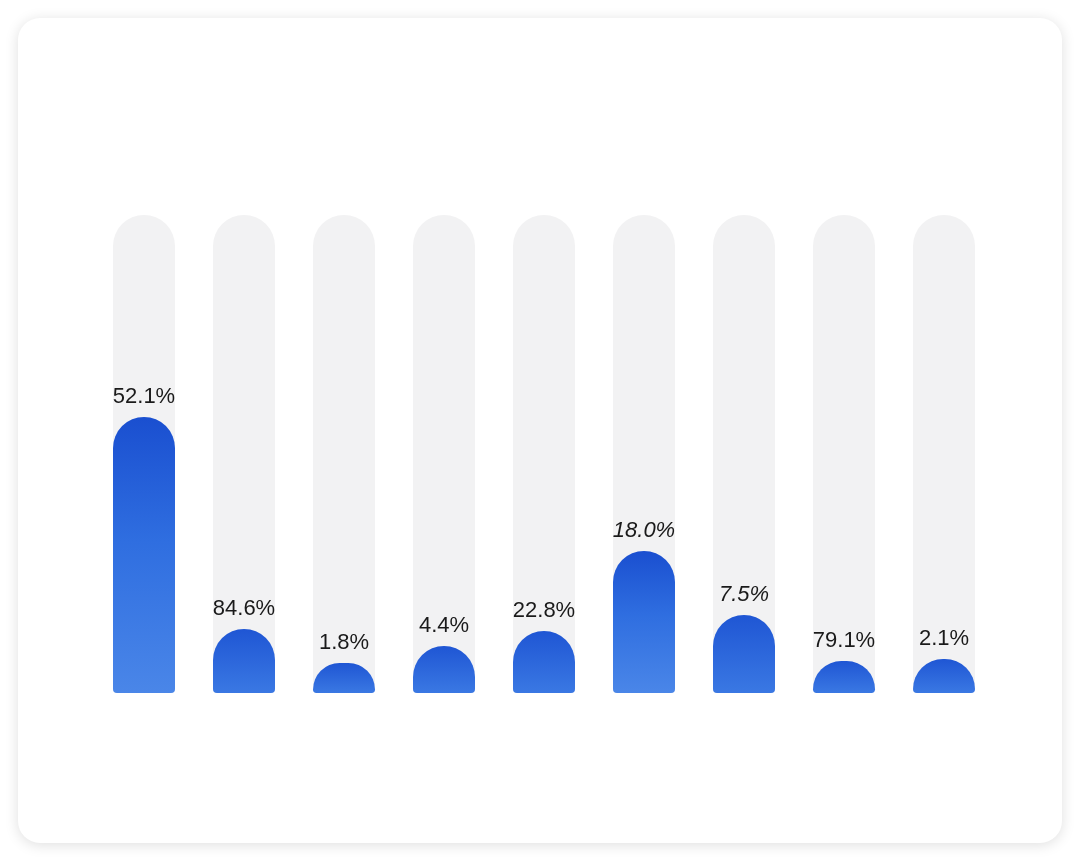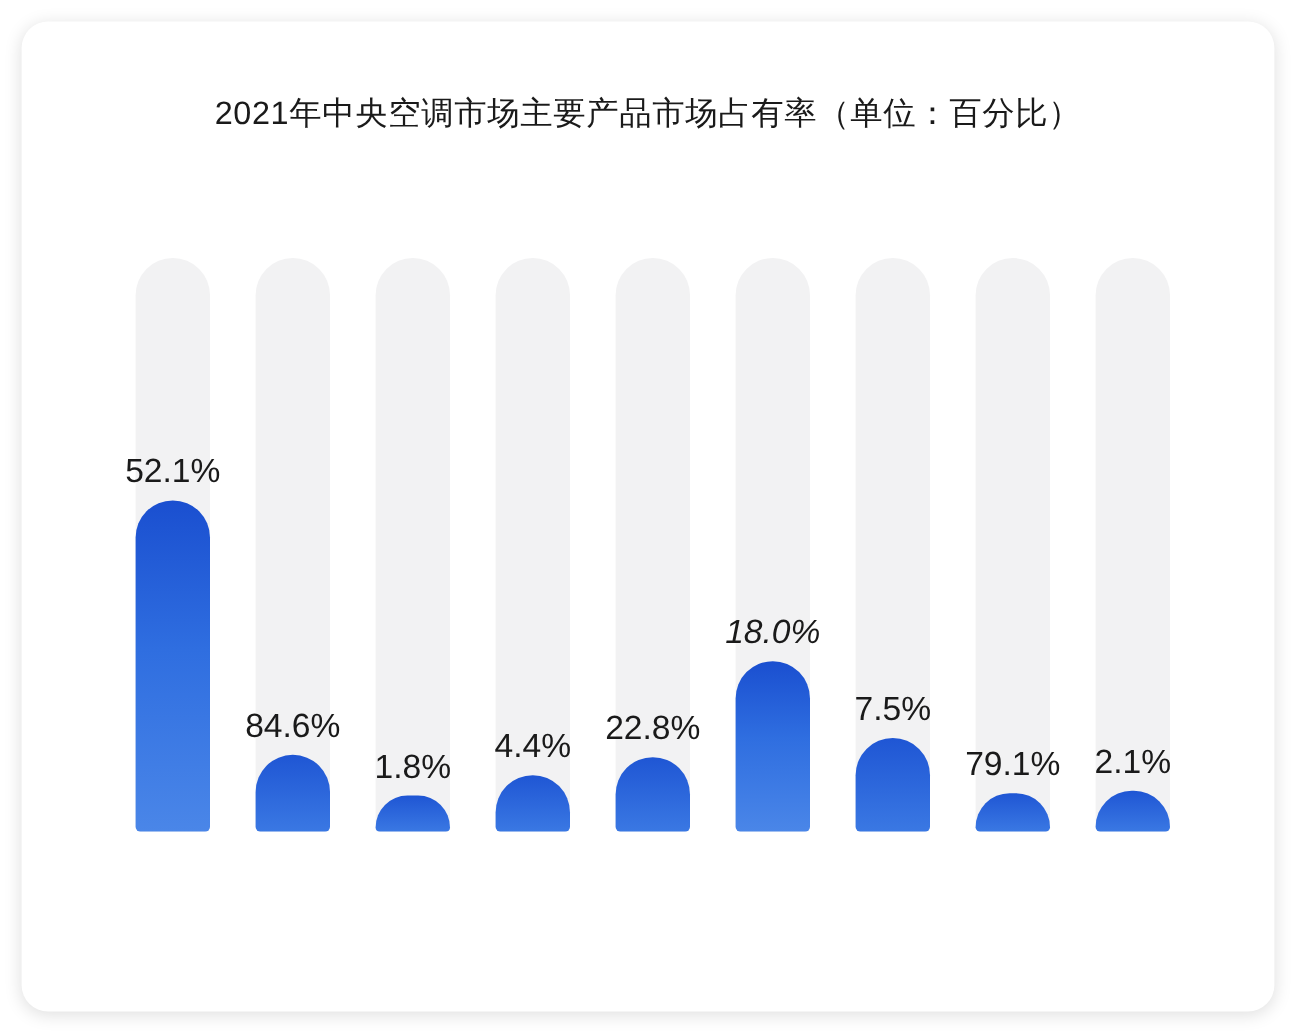--- a/index.html
+++ b/index.html
@@ -65,31 +65,30 @@
     background: linear-gradient(180deg, #1a4fd0 0%, #2f6ee0 45%, #4a86e8 100%);
   }
   .fill.small {
     background: linear-gradient(180deg, #1f56d4 0%, #3a78e3 100%);
   }
   .value-label {
     position: absolute;
     left: -30px;
     width: 122px;
     text-align: center;
-    font-size: 28px;
+    font-size: 22px;
     color: #1a1a1a;
     font-family: "Liberation Sans", sans-serif;
   }
 </style>
 </head>
 <body>
 
 <div class="card">
 
-  <div class="chart-title">2021年中央空调市场主要产品市场占有率（单位：百分比）</div>
 
   <div class="plot">
 
     <div class="bar-group" style="left:0px;">
       <div class="track"></div>
       <div class="fill" style="height:276px;"></div>
       <div class="value-label" style="bottom:284px;">52.1%</div>
 
     </div>
 
@@ -124,21 +123,21 @@
     <div class="bar-group" style="left:500px;">
       <div class="track"></div>
       <div class="fill" style="height:142px;"></div>
       <div class="value-label" style="bottom:150px;font-style:italic;">18.0%</div>
 
     </div>
 
     <div class="bar-group" style="left:600px;">
       <div class="track"></div>
       <div class="fill small" style="height:78px;"></div>
-      <div class="value-label" style="bottom:86px;">7.5%</div>
+      <div class="value-label" style="bottom:86px;font-style:italic;">7.5%</div>
 
     </div>
 
     <div class="bar-group" style="left:700px;">
       <div class="track"></div>
       <div class="fill small" style="height:32px;"></div>
       <div class="value-label" style="bottom:40px;">79.1%</div>
 
     </div>
 

